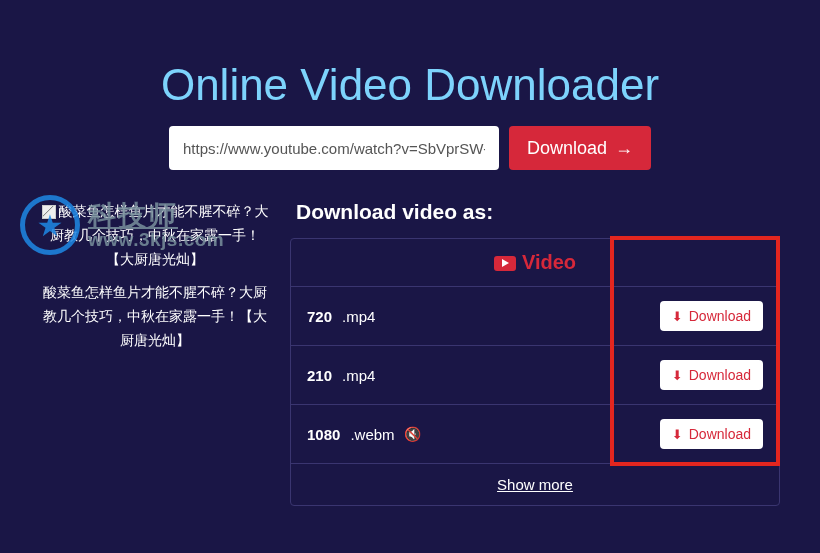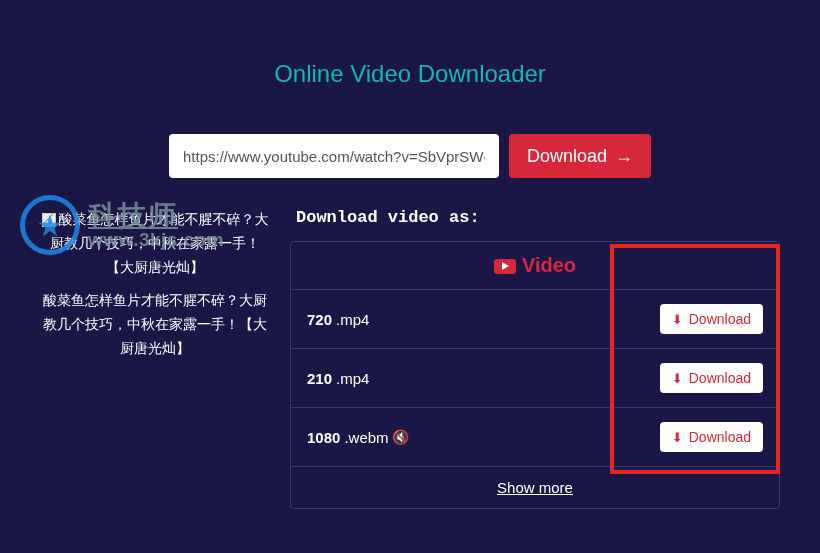--- a/index.html
+++ b/index.html
@@ -7,24 +7,24 @@
   width: 820px; height: 553px;
   background: #1a1646;
   font-family: -apple-system, BlinkMacSystemFont, "Segoe UI", Arial, sans-serif;
   color: #fff;
   overflow: hidden;
   position: relative;
 }
 .container { padding: 60px 40px 0; }
 .title {
   text-align: center;
-  font-size: 24px;
+  font-size: 44px;
   font-weight: 400;
-  color: #14b8a6;
-  margin-bottom: 46px;
+  color: #7dd3fc;
+  margin-bottom: 16px;
 }
 .search-row {
   display: flex;
   justify-content: center;
   gap: 10px;
   margin-bottom: 30px;
 }
 .url-input {
   width: 330px;
   height: 44px;
@@ -68,23 +68,22 @@
 .video-title {
   font-size: 14px;
   margin-bottom: 12px;
 }
 .duration {
   font-size: 14px;
 }
 .right-col { flex: 1; position: relative; }
 .section-label {
   font-weight: 700;
-  font-size: 17px;
+  font-size: 21px;
   margin: 0 0 14px 6px;
-  font-family: Liberation Mono, monospace;
 }
 .table {
   border: 1px solid #3a3570;
   border-radius: 4px;
   overflow: hidden;
 }
 .video-header {
   text-align: center;
   padding: 12px 0;
   border-bottom: 1px solid #3a3570;
@@ -110,21 +109,21 @@
   border-bottom: 4.5px solid transparent;
 }
 .row {
   display: flex;
   align-items: center;
   justify-content: space-between;
   padding: 14px 16px;
   border-bottom: 1px solid #3a3570;
 }
 .row:last-of-type { border-bottom: 1px solid #3a3570; }
-.fmt { font-size: 15px; display: flex; align-items: center; gap: 4px; }
+.fmt { font-size: 15px; display: flex; align-items: center; gap: 10px; }
 .fmt .res { font-weight: 700; }
 .fmt .ext { font-weight: 400; }
 .mute-icon { color: #d6283a; font-size: 14px; }
 .dl-btn {
   background: #fff;
   color: #d6283a;
   border: none;
   border-radius: 4px;
   padding: 7px 12px;
   font-size: 14px;

